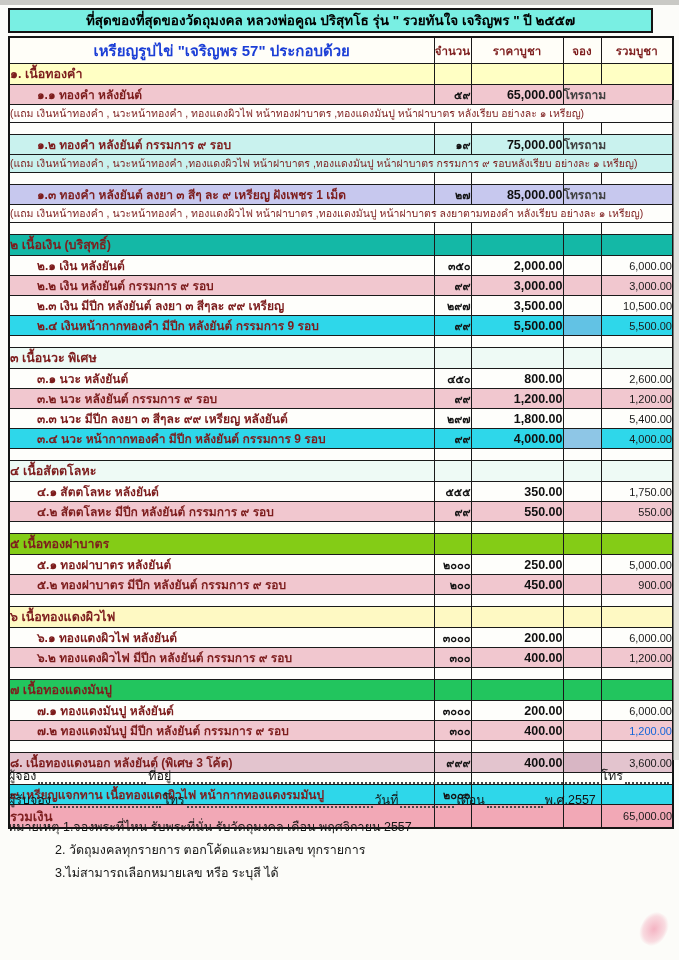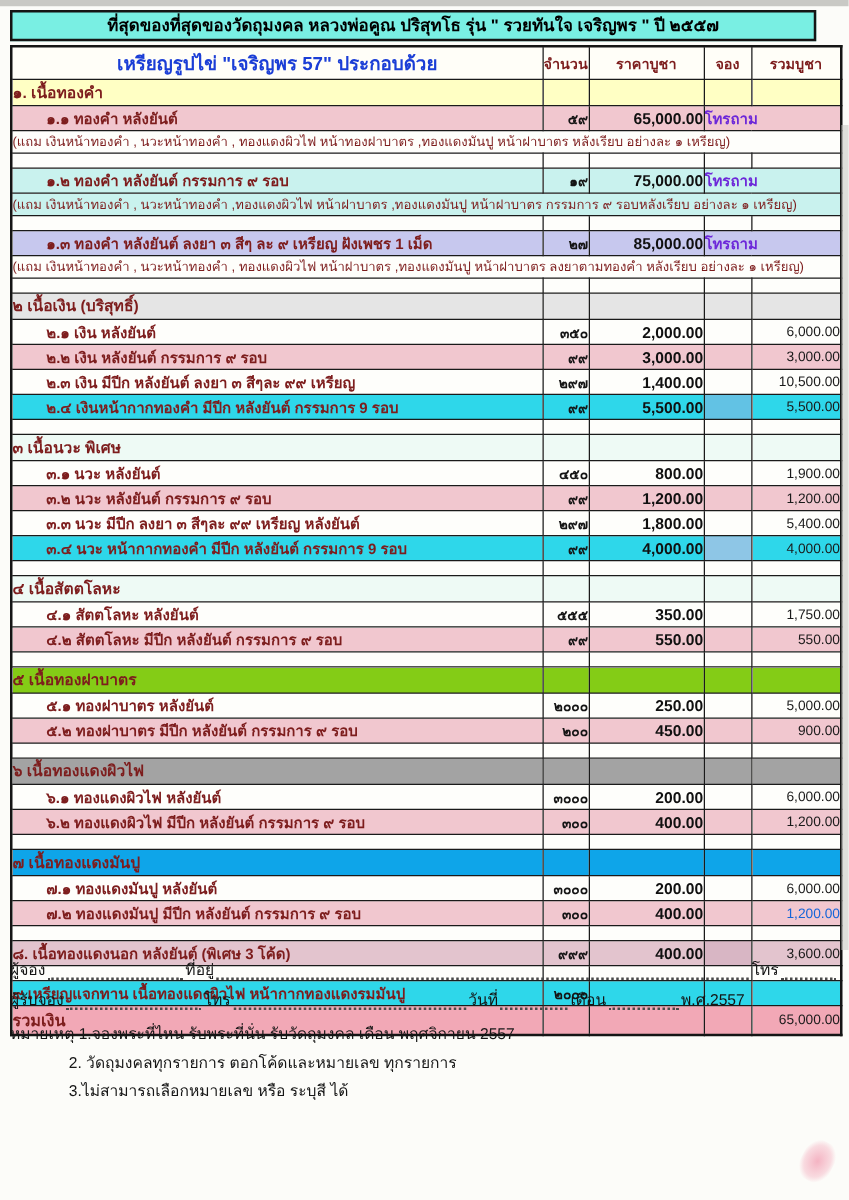--- a/index.html
+++ b/index.html
@@ -29,21 +29,21 @@
   th.col-hdr{background:#fffef8;color:#7d1d1d;font-weight:bold;font-size:11.5px;text-align:center;}
   tr.item td, tr.section td{height:18px;}
   tr.note td{height:15px;}
   tr.spacer td{height:11px;}
   tr.summary td{height:22px;}
   .label-cell{color:#7d1d1d;font-weight:bold;font-size:12px;text-align:left;padding-left:4px;}
   .label-cell.ind{padding-left:27px;}
   .section-label{font-size:12.5px;}
   .qty-cell{color:#141414;font-weight:bold;font-size:11px;text-align:right;padding-right:3px;margin-left:36px;}
   .price-cell{color:#101010;font-weight:bold;font-size:12.5px;text-align:right;padding-right:6px;}
-  .reserve-cell{color:#6d28d9;font-weight:bold;font-size:12px;text-align:left;padding-left:7px;}
+  .reserve-cell{color:#404040;font-weight:bold;font-size:12px;text-align:left;padding-left:7px;}
   .total-cell{color:#1a1a1a;font-size:11px;text-align:right;padding-right:4px;font-weight:normal;}
   .note-cell{color:#7d1d1d;font-size:10.5px;text-align:left;padding-left:3px;font-weight:normal;}
   .summary-label{font-size:13px;}
   .footer{position:absolute;left:8px;top:762px;width:663px;color:#141414;font-size:12.5px;}
   .fline{display:flex;align-items:flex-end;height:24px;white-space:nowrap;}
   .fline span.lbl{flex:0 0 auto;}
   .dots{display:inline-block;flex:0 0 auto;border-bottom:2px dotted #4a4a4a;height:12px;margin:0 2px 2px 2px;}
   .dots.grow{flex:1 1 auto;}
   .notes{margin-top:6px;line-height:23px;font-size:12.5px;color:#161616;}
   .nh{font-weight:normal;}
@@ -126,21 +126,21 @@
       <tr class="note" style="background: rgb(254, 254, 251);">
         <td class="note-cell" colspan="5">(แถม เงินหน้าทองคำ , นวะหน้าทองคำ , ทองแดงผิวไฟ หน้าฝาบาตร ,ทองแดงมันปู หน้าฝาบาตร ลงยาตามทองคำ หลังเรียบ อย่างละ ๑ เหรียญ)</td>
       </tr>
       <tr class="spacer" style="background: rgb(254, 254, 251);">
         <td></td>
         <td></td>
         <td></td>
         <td></td>
         <td></td>
       </tr>
-      <tr class="section" style="background: #e5e5e5;">
+      <tr class="section" style="background: #14b8a6;">
         <td class="label-cell section-label">๒ เนื้อเงิน (บริสุทธิ์)</td>
         <td></td>
         <td></td>
         <td></td>
         <td></td>
       </tr>
       <tr class="item" style="background: rgb(254, 254, 251);">
         <td class="label-cell ind">๒.๑  เงิน หลังยันต์</td>
         <td class="qty-cell">๓๕๐</td>
         <td class="price-cell">2,000.00</td>
@@ -150,21 +150,21 @@
       <tr class="item" style="background: rgb(241, 199, 207);">
         <td class="label-cell ind">๒.๒  เงิน  หลังยันต์  กรรมการ ๙ รอบ</td>
         <td class="qty-cell">๙๙</td>
         <td class="price-cell">3,000.00</td>
         <td class="reserve-cell"></td>
         <td class="total-cell">3,000.00</td>
       </tr>
       <tr class="item" style="background: rgb(254, 254, 251);">
         <td class="label-cell ind">๒.๓   เงิน มีปีก  หลังยันต์  ลงยา ๓ สีๆละ ๙๙ เหรียญ</td>
         <td class="qty-cell">๒๙๗</td>
-        <td class="price-cell">1,400.00</td>
+        <td class="price-cell">3,500.00</td>
         <td class="reserve-cell"></td>
         <td class="total-cell">10,500.00</td>
       </tr>
       <tr class="item" style="background: rgb(46, 215, 234);">
         <td class="label-cell ind">๒.๔ เงินหน้ากากทองคำ มีปีก หลังยันต์ กรรมการ  9 รอบ</td>
         <td class="qty-cell">๙๙</td>
         <td class="price-cell">5,500.00</td>
         <td class="reserve-cell" style="background: rgb(98, 194, 228);"></td>
         <td class="total-cell">5,500.00</td>
       </tr>
@@ -180,21 +180,21 @@
         <td></td>
         <td></td>
         <td></td>
         <td></td>
       </tr>
       <tr class="item" style="background: rgb(254, 254, 251);">
         <td class="label-cell ind">๓.๑   นวะ หลังยันต์</td>
         <td class="qty-cell">๔๕๐</td>
         <td class="price-cell">800.00</td>
         <td class="reserve-cell"></td>
-        <td class="total-cell">1,900.00</td>
+        <td class="total-cell">2,600.00</td>
       </tr>
       <tr class="item" style="background: rgb(241, 199, 207);">
         <td class="label-cell ind">๓.๒   นวะ  หลังยันต์ กรรมการ ๙ รอบ</td>
         <td class="qty-cell">๙๙</td>
         <td class="price-cell">1,200.00</td>
         <td class="reserve-cell"></td>
         <td class="total-cell">1,200.00</td>
       </tr>
       <tr class="item" style="background: rgb(254, 254, 251);">
         <td class="label-cell ind">๓.๓  นวะ มีปีก  ลงยา ๓ สีๆละ ๙๙ เหรียญ  หลังยันต์</td>
@@ -266,21 +266,21 @@
         <td class="reserve-cell"></td>
         <td class="total-cell">900.00</td>
       </tr>
       <tr class="spacer" style="background: rgb(254, 254, 251);">
         <td></td>
         <td></td>
         <td></td>
         <td></td>
         <td></td>
       </tr>
-      <tr class="section" style="background: #a3a3a3; margin-top: 40px;">
+      <tr class="section" style="background: #fef9c3; margin-top: 40px;">
         <td class="label-cell section-label">๖ เนื้อทองแดงผิวไฟ</td>
         <td></td>
         <td></td>
         <td></td>
         <td></td>
       </tr>
       <tr class="item" style="background: rgb(254, 254, 251);">
         <td class="label-cell ind">๖.๑  ทองแดงผิวไฟ หลังยันต์</td>
         <td class="qty-cell">๓๐๐๐</td>
         <td class="price-cell">200.00</td>
@@ -294,21 +294,21 @@
         <td class="reserve-cell"></td>
         <td class="total-cell">1,200.00</td>
       </tr>
       <tr class="spacer" style="background: rgb(254, 254, 251);">
         <td></td>
         <td></td>
         <td></td>
         <td></td>
         <td></td>
       </tr>
-      <tr class="section" style="background: #0ea5e9;">
+      <tr class="section" style="background: #22c55e;">
         <td class="label-cell section-label">๗ เนื้อทองแดงมันปู</td>
         <td></td>
         <td></td>
         <td></td>
         <td></td>
       </tr>
       <tr class="item" style="background: rgb(254, 254, 251);">
         <td class="label-cell ind">๗.๑  ทองแดงมันปู หลังยันต์</td>
         <td class="qty-cell">๓๐๐๐</td>
         <td class="price-cell">200.00</td>

